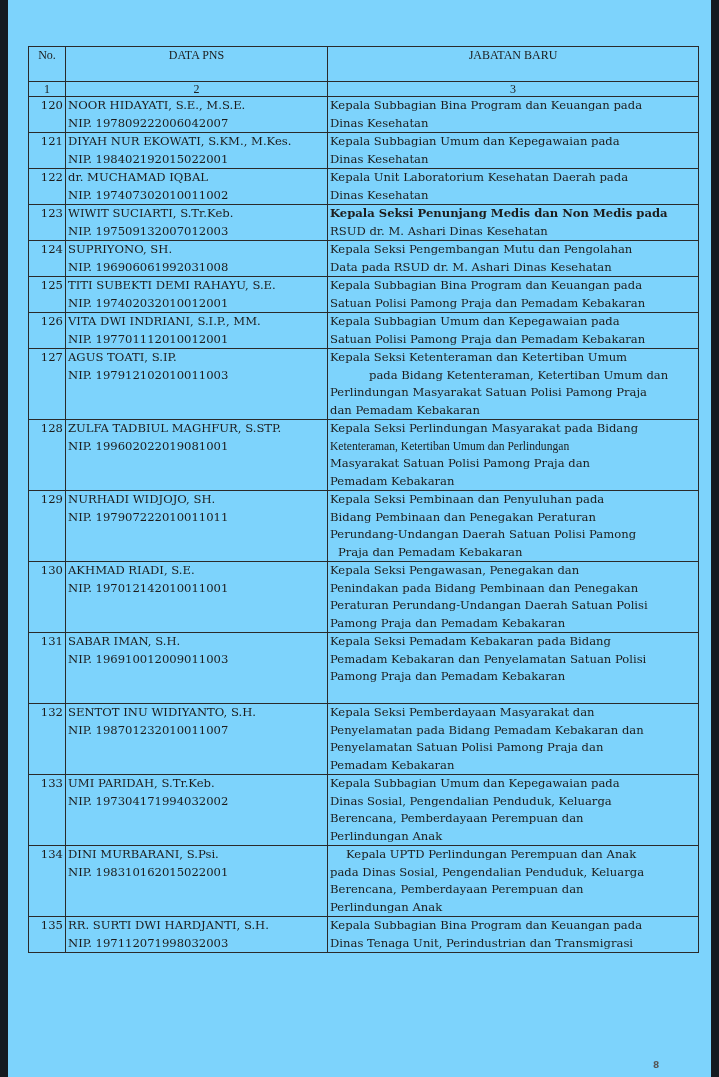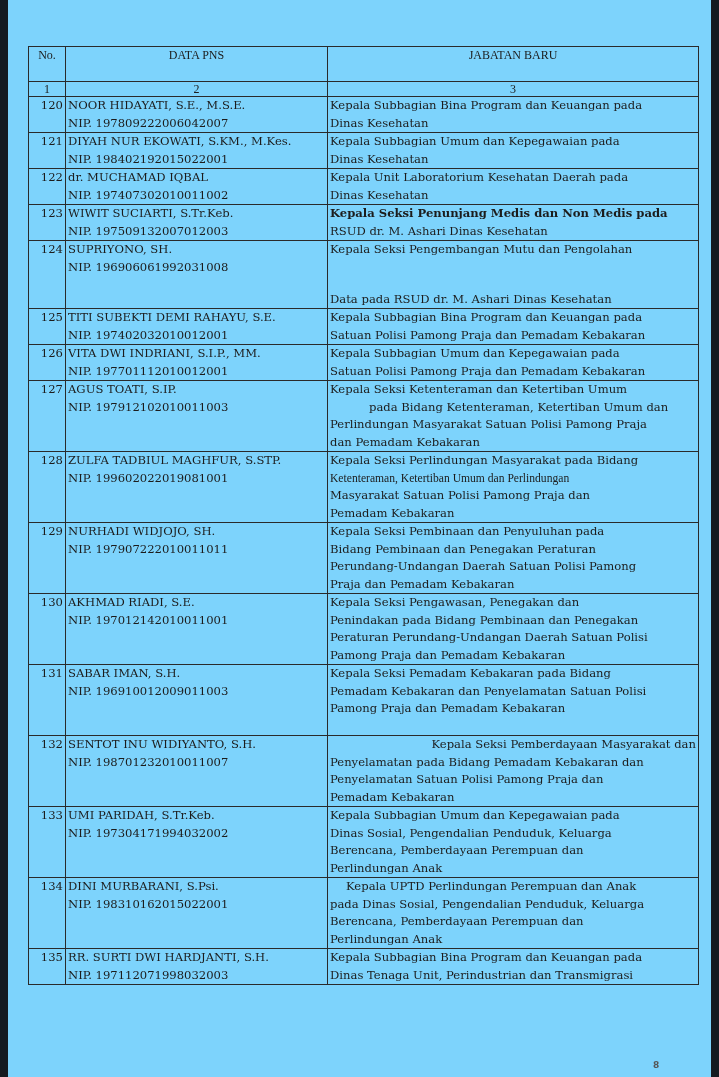--- a/index.html
+++ b/index.html
@@ -103,21 +103,21 @@
           </td>
         </tr>
         <tr>
           <td class="no">124</td>
           <td class="pns">
             <span class="line">SUPRIYONO, SH.</span>
             <span class="line">NIP. 196906061992031008</span>
           </td>
           <td class="jab">
             <span class="line" style="white-space: nowrap; min-height: 17.5px;">Kepala Seksi Pengembangan Mutu dan Pengolahan</span>
-            <span class="line" style="white-space: nowrap; min-height: 17.5px; margin-top: 32px;">Data pada RSUD dr. M. Ashari Dinas Kesehatan</span>
+            <span class="line" style="white-space: nowrap; min-height: 17.5px;">Data pada RSUD dr. M. Ashari Dinas Kesehatan</span>
           </td>
         </tr>
         <tr>
           <td class="no">125</td>
           <td class="pns">
             <span class="line">TITI SUBEKTI DEMI RAHAYU, S.E.</span>
             <span class="line">NIP. 197402032010012001</span>
           </td>
           <td class="jab">
             <span class="line" style="white-space: nowrap; min-height: 17.5px;">Kepala Subbagian Bina Program dan Keuangan pada</span>
@@ -164,21 +164,21 @@
         <tr>
           <td class="no">129</td>
           <td class="pns">
             <span class="line">NURHADI WIDJOJO, SH.</span>
             <span class="line">NIP. 197907222010011011</span>
           </td>
           <td class="jab">
             <span class="line" style="white-space: nowrap; min-height: 17.5px;">Kepala Seksi Pembinaan dan Penyuluhan pada</span>
             <span class="line" style="white-space: nowrap; min-height: 17.5px;">Bidang Pembinaan dan Penegakan Peraturan</span>
             <span class="line" style="white-space: nowrap; min-height: 17.5px;">Perundang-Undangan Daerah Satuan Polisi Pamong</span>
-            <span class="line" style="white-space: nowrap; min-height: 17.5px;">Praja dan Pemadam Kebakaran</span>
+            <span class="line" style="white-space: nowrap; min-height: 17.5px; margin-left: 8px;">Praja dan Pemadam Kebakaran</span>
           </td>
         </tr>
         <tr>
           <td class="no">130</td>
           <td class="pns">
             <span class="line">AKHMAD RIADI, S.E.</span>
             <span class="line">NIP. 197012142010011001</span>
           </td>
           <td class="jab">
             <span class="line" style="white-space: nowrap; min-height: 17.5px;">Kepala Seksi Pengawasan, Penegakan dan</span>
@@ -200,21 +200,21 @@
             <span class="line" style="white-space: nowrap; min-height: 17.5px;"></span>
           </td>
         </tr>
         <tr>
           <td class="no">132</td>
           <td class="pns">
             <span class="line">SENTOT INU WIDIYANTO, S.H.</span>
             <span class="line">NIP. 198701232010011007</span>
           </td>
           <td class="jab">
-            <span class="line" style="white-space: nowrap; min-height: 17.5px; text-align: right;">Kepala Seksi Pemberdayaan Masyarakat dan</span>
+            <span class="line" style="white-space: nowrap; min-height: 17.5px;">Kepala Seksi Pemberdayaan Masyarakat dan</span>
             <span class="line" style="white-space: nowrap; min-height: 17.5px;">Penyelamatan pada Bidang Pemadam Kebakaran dan</span>
             <span class="line" style="white-space: nowrap; min-height: 17.5px;">Penyelamatan Satuan Polisi Pamong Praja dan</span>
             <span class="line" style="white-space: nowrap; min-height: 17.5px;">Pemadam Kebakaran</span>
           </td>
         </tr>
         <tr>
           <td class="no">133</td>
           <td class="pns">
             <span class="line">UMI PARIDAH,  S.Tr.Keb.</span>
             <span class="line">NIP. 197304171994032002</span>

